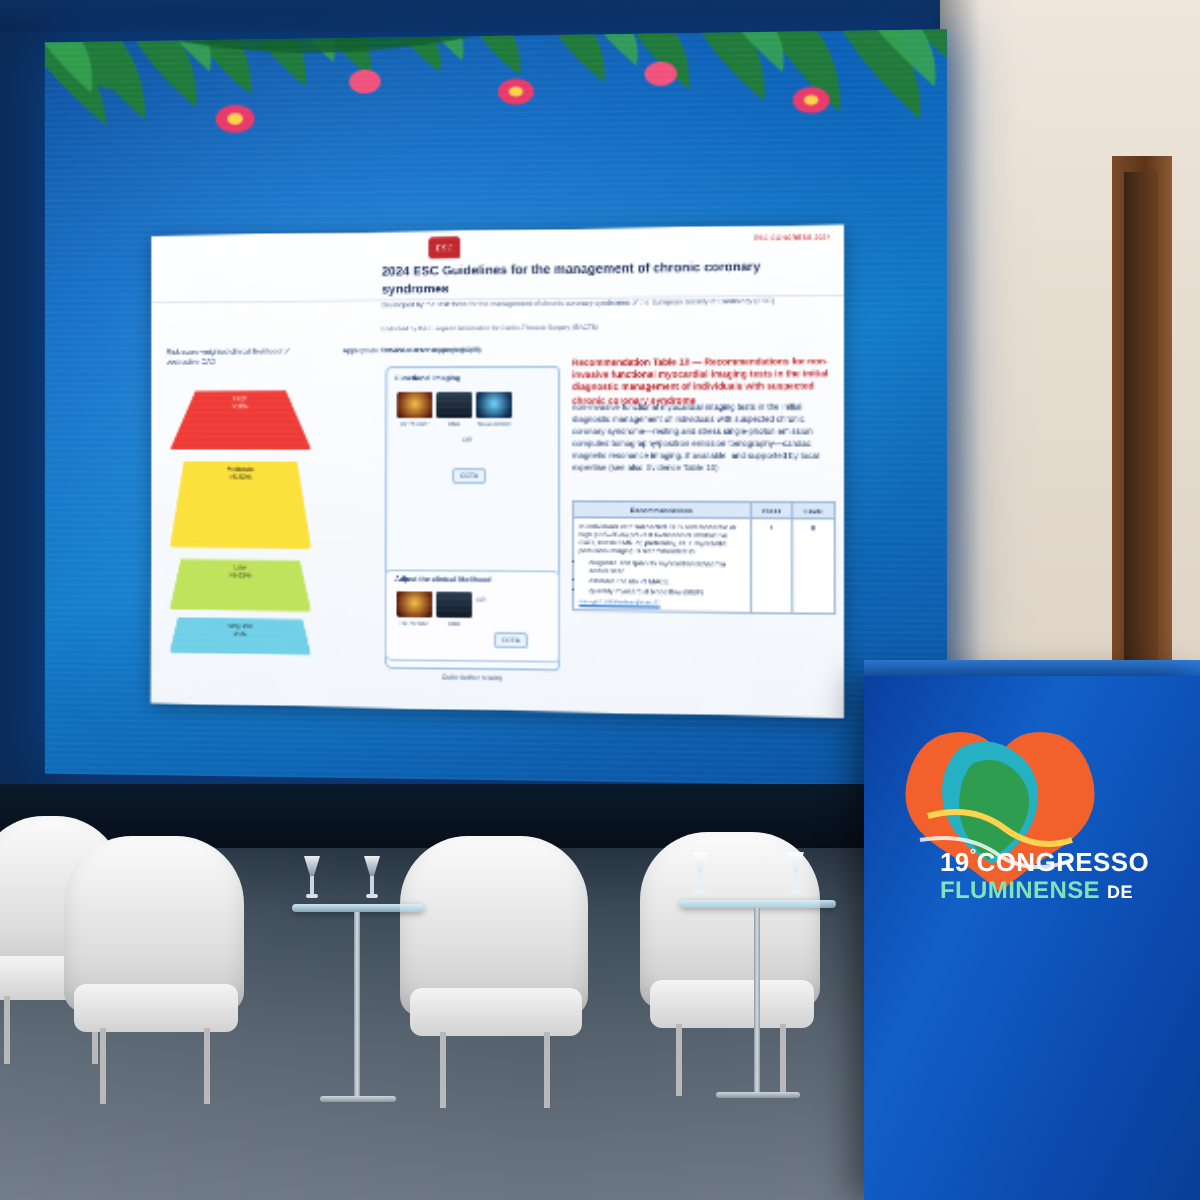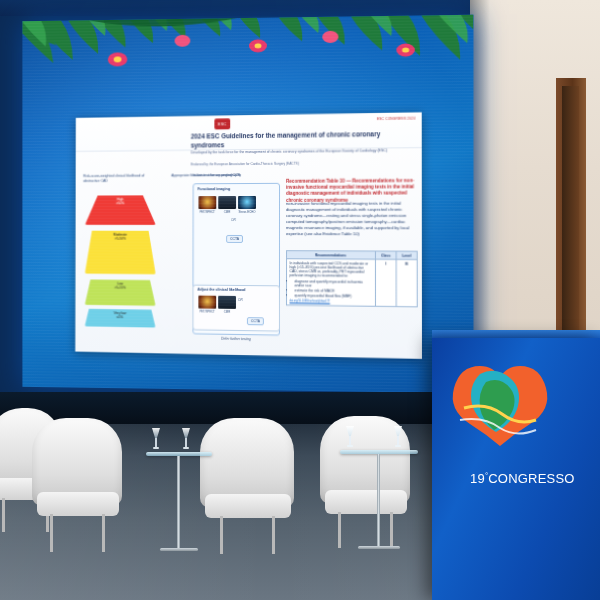--- a/index.html
+++ b/index.html
@@ -271,21 +271,21 @@
     position: absolute; left: 432px; top: 330px; width: 168px; height: 14px;
     background: linear-gradient(180deg,#2f7fdc,#0c4bb0);
   }
   .podium-art {
     position: absolute; left: 446px; top: 358px; width: 108px; height: 90px;
   }
   .podium-text {
     position: absolute; left: 470px; top: 424px; width: 126px;
     color: #ffffff; line-height: 1.12;
   }
-  .pt1 { font-size: 13px; font-weight: normal; letter-spacing: 0.2px; margin-top: 48px; }
+  .pt1 { font-size: 13px; font-weight: bold; letter-spacing: 0.2px; }
   .pt1 .deg { font-size: 8px; vertical-align: super; }
   .pt2 { font-size: 12px; font-weight: bold; color: #7fe3b6; letter-spacing: 0.2px;}
   .pt2 .de { color: #ffffff; font-size: 9px; }
   .pt3 { font-size: 16.5px; font-weight: bold; letter-spacing: 0.3px; }
 
   
   .abs { position: absolute; }
 </style>
 </head>
 <body>
@@ -516,15 +516,19 @@
       <path d="M40 24 q14 -6 24 6 q8 10 2 24 q-6 12 -18 18 q-12 -10 -14 -22 q-2 -16 6 -26z" fill="#2e9d4f"></path>
       <path d="M18 50 q22 -6 38 6 q16 12 34 6" stroke="#ffd34e" stroke-width="3" fill="none"></path>
       <path d="M14 62 q24 -4 40 8 q16 10 36 2" stroke="#ffffff" stroke-width="2" fill="none" opacity="0.8"></path>
     </svg>
   </div>
 
   <div class="podium-text">
     <div class="pt1">
       <span>19</span><span class="deg">°</span><span>CONGRESSO</span>
     </div>
+    <div class="pt2">
+      <span>FLUMINENSE</span>
+      <span class="de">DE</span>
+    </div>
   </div>
 
 </div>
 
 </body></html>

